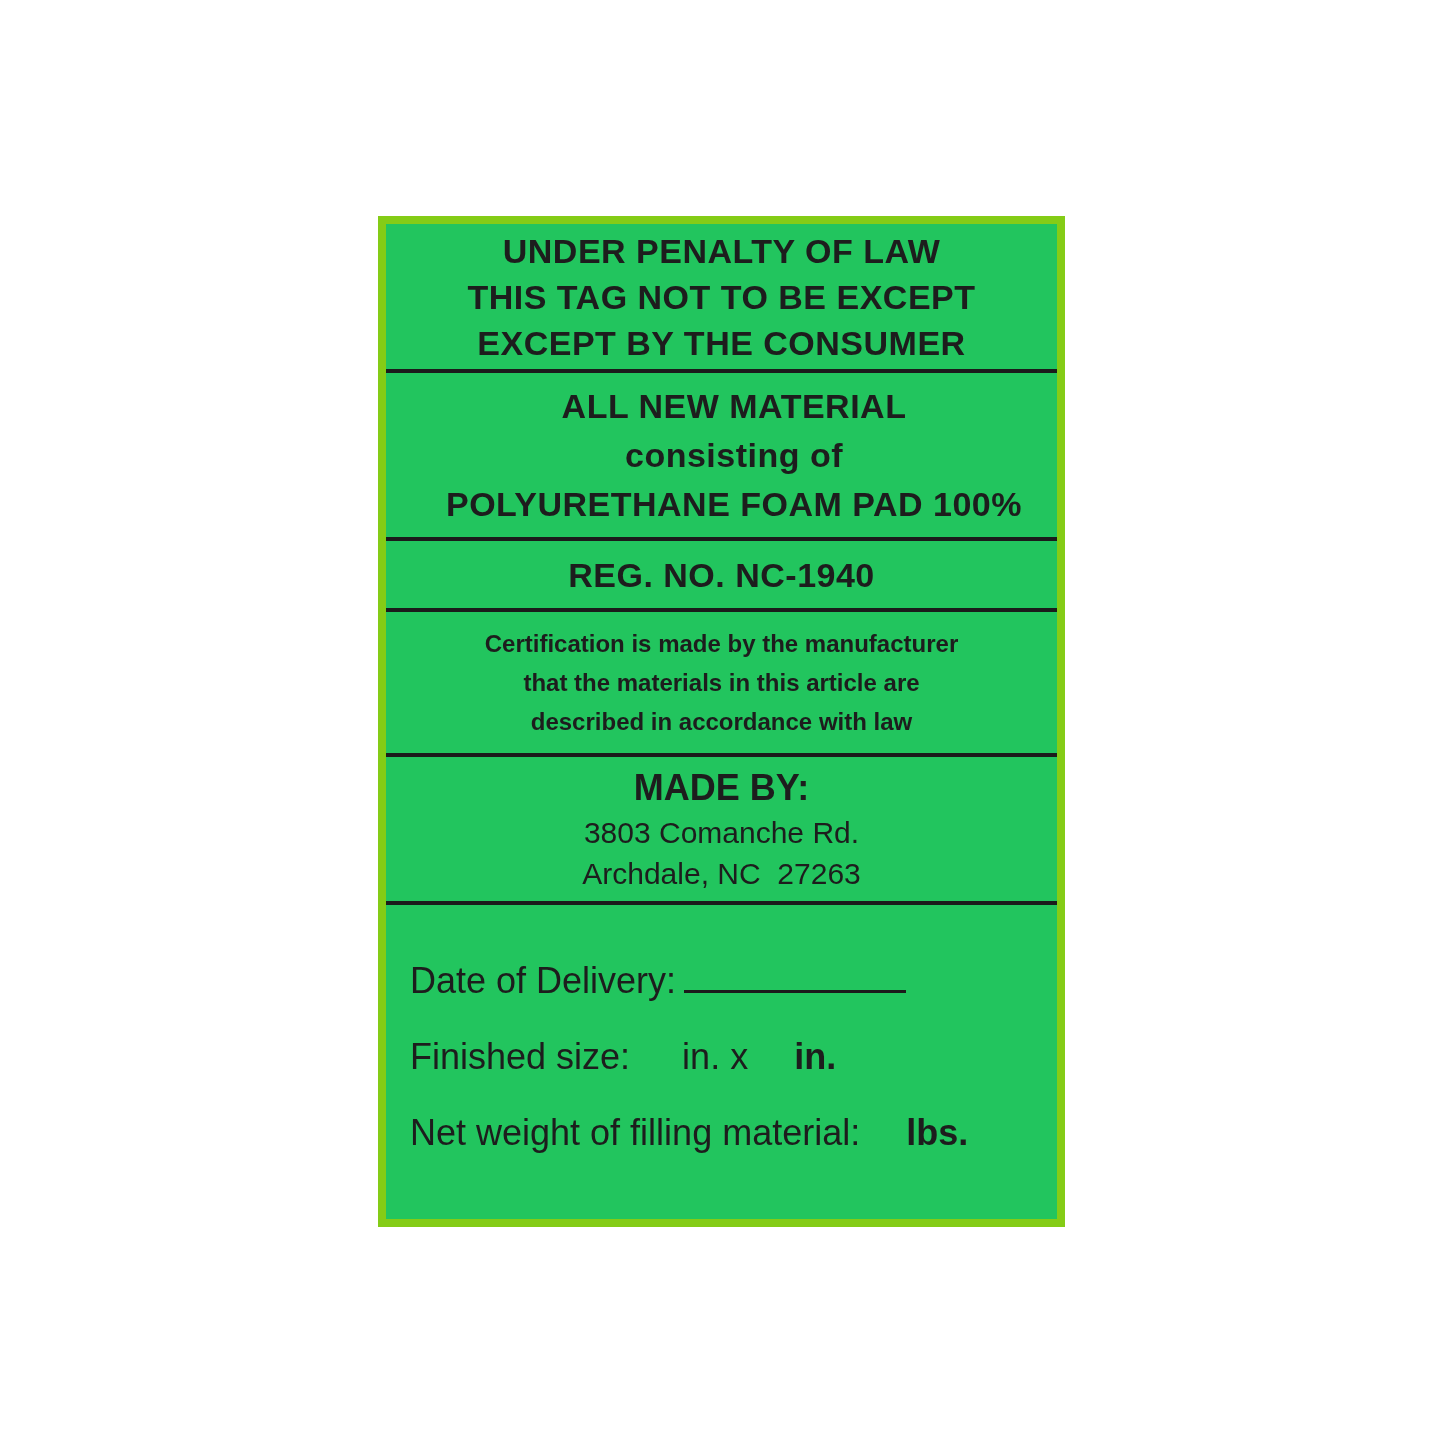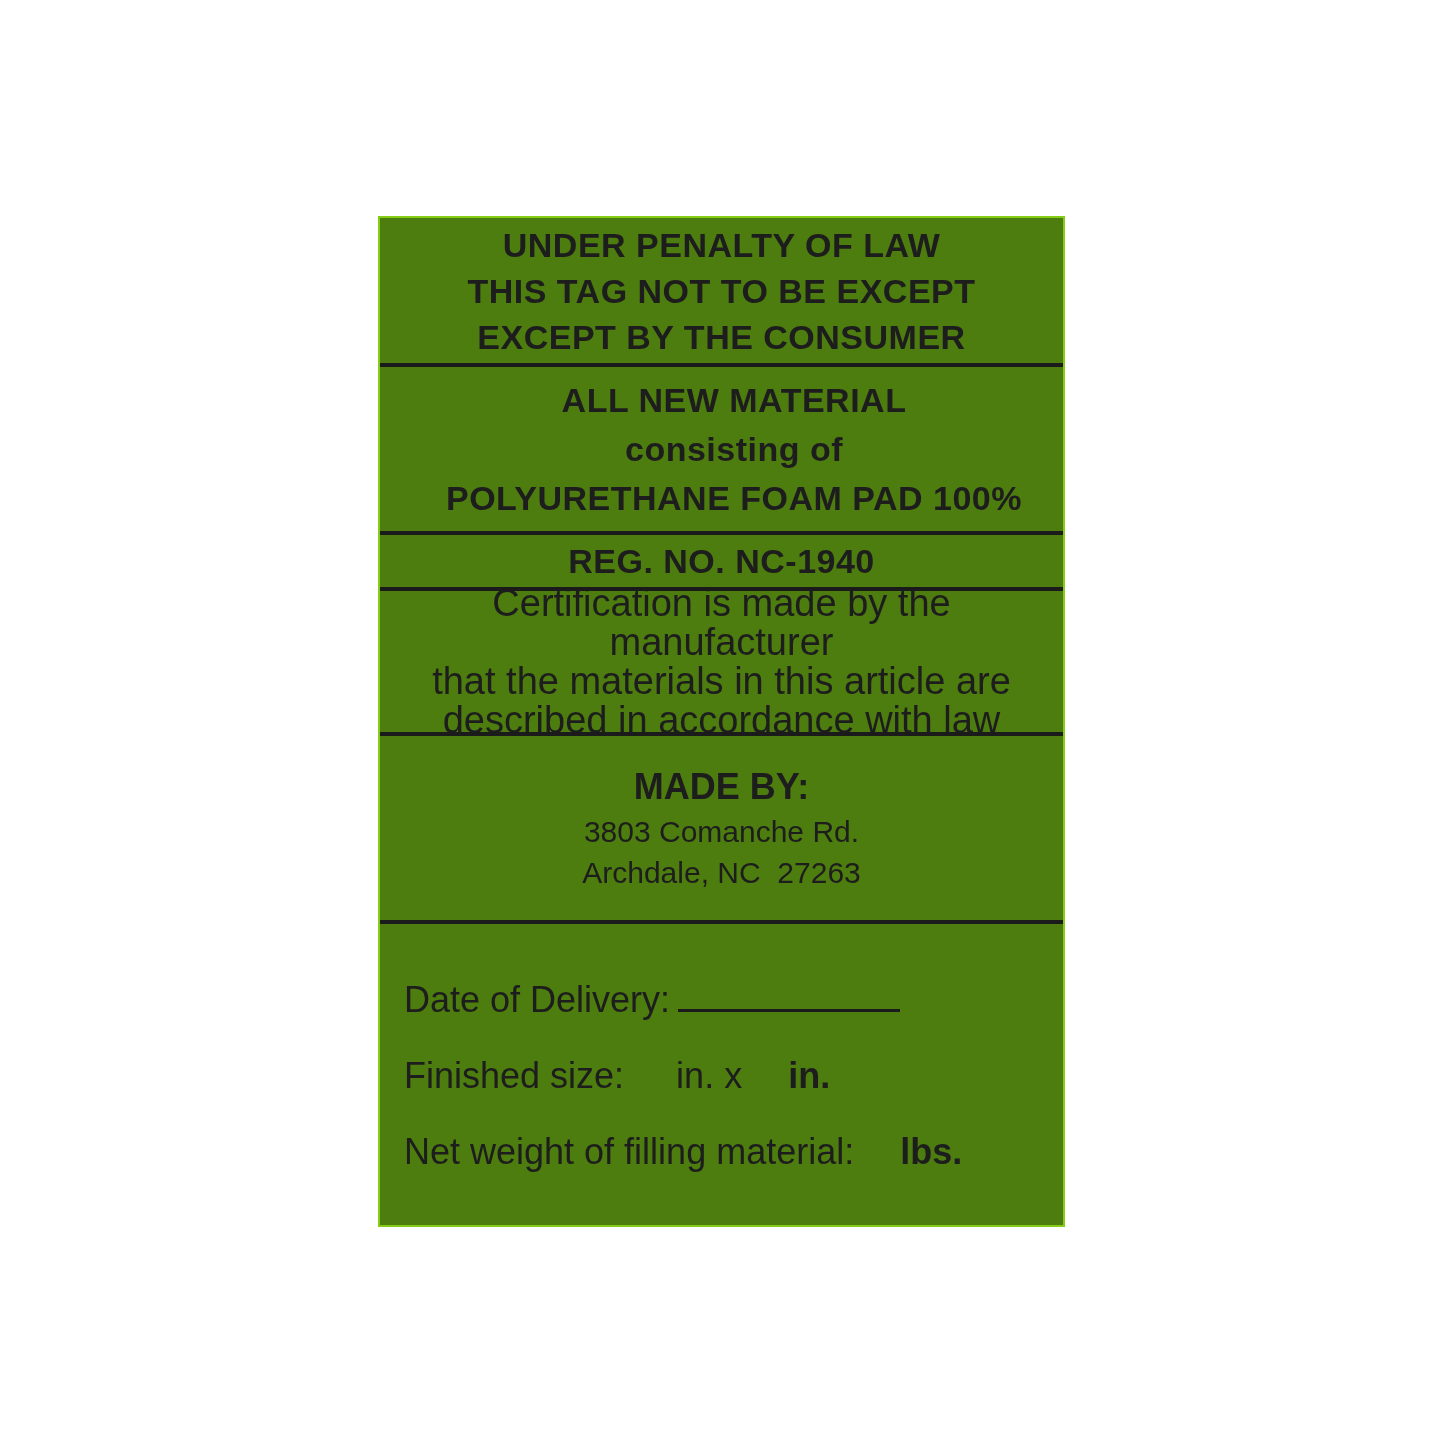--- a/index.html
+++ b/index.html
@@ -15,61 +15,62 @@
     font-family: "Liberation Sans", sans-serif;
     color: #1d1d1d;
     white-space: pre-wrap;
   }
   .law-label {
     position: absolute;
     left: 378px;
     top: 216px;
     width: 687px;
     height: 1011px;
-    border: 2px solid #84cc16;
+    border: 8px solid #84cc16;
     box-sizing: border-box;
-    background: #4d7c0f;
+    background: #22c55e;
     display: flex;
     flex-direction: column;
   }
   .sec {
     box-sizing: border-box;
     border-bottom: 4px solid #1b1b1b;
     display: flex;
     flex-direction: column;
     align-items: center;
     justify-content: center;
     text-align: center;
     overflow: hidden;
   }
   .sec:last-child { border-bottom: none; }
 
   .sec-penalty   { height: 149px; }
   .sec-material  { height: 168px; padding-left: 25px; }
-  .sec-regno     { height: 56px; }
+  .sec-regno     { height: 71px; }
   .sec-cert      { height: 145px; }
-  .sec-madeby    { height: 188px; }
+  .sec-madeby    { height: 148px; }
   .sec-details   {
     height: 274px;
     align-items: stretch;
     text-align: left;
     justify-content: flex-start;
   }
 
   .hline {
     font-weight: bold;
     font-size: 34px;
     line-height: 46px;
     letter-spacing: 0.5px;
   }
   .sec-material .hline { line-height: 49px; }
 
   .cert-line {
-    font-size: 38px;
+    font-size: 24px;
     line-height: 39px;
+    font-weight: bold;
   }
 
   .madeby-heading {
     font-weight: bold;
     font-size: 36px;
     line-height: 48px;
   }
   .addr-line {
     font-size: 30px;
     line-height: 41px;

